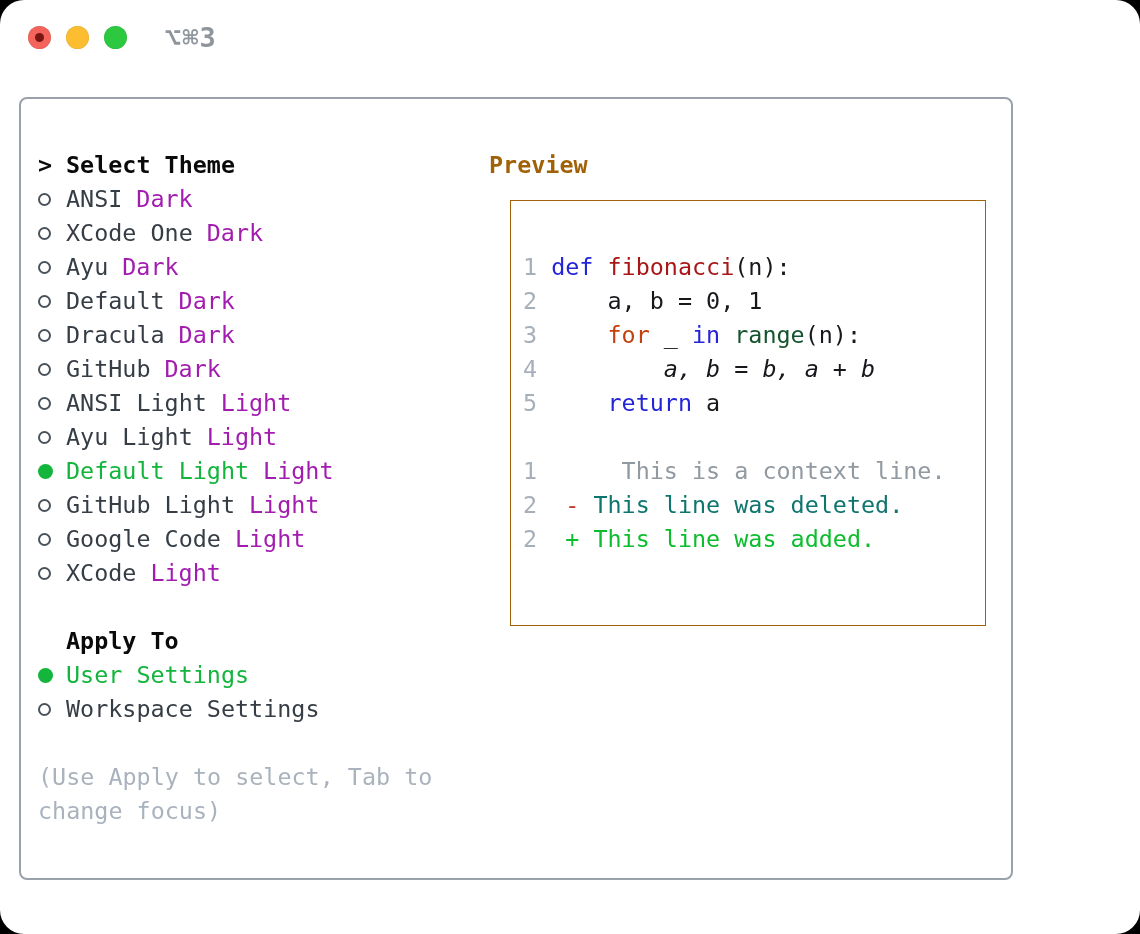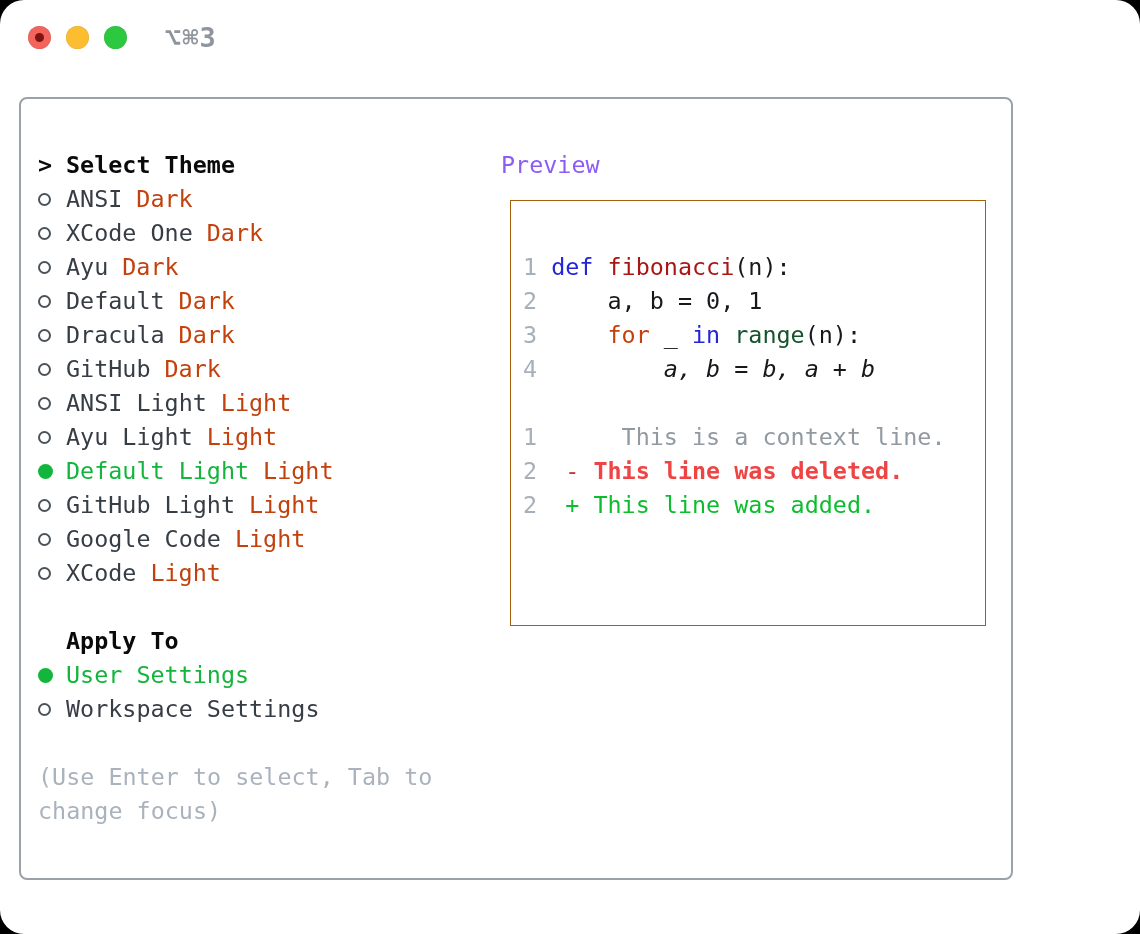--- a/index.html
+++ b/index.html
@@ -23,28 +23,28 @@
             border:2px solid #99a2ab;border-radius:8px;background:#fff;box-sizing:border-box}
 
   
   .left-col{position:absolute;left:17px;top:49px}
   .row{display:flex;align-items:center;height:34px;font-size:23.4px;color:#363d45}
   .bcell{width:28px;flex:none;display:flex;align-items:center}
   .prompt,.sec-title{font-weight:bold;color:#0a0a0a}
   .circle{width:13px;height:13px;border:2px solid #4a525b;border-radius:50%;box-sizing:border-box}
   .circle.filled{width:15px;height:15px;background:var(--green);border:none}
   .iname{white-space:pre}
-  .itag{color:#c2410c;margin-left:14px;white-space:pre}
+  .itag{color:#a21caf;margin-left:14px;white-space:pre}
   .row.selected .iname{color:var(--green)}
   .apply{margin-top:34px}
   .hint{margin-top:34px;width:424px;font-size:23.4px;line-height:34px;color:#a9b2bd}
 
   
-  .preview-title{position:absolute;left:480px;top:49px;height:34px;line-height:34px;
-                 font-size:23.4px;font-weight:normal;color:#8b5cf6}
+  .preview-title{position:absolute;left:468px;top:49px;height:34px;line-height:34px;
+                 font-size:23.4px;font-weight:bold;color:#a16207}
   .preview-box{position:absolute;left:489px;top:101px;width:476px;height:426px;
                border:1px solid #a16207;box-sizing:border-box;background:#fff;
                padding:49px 0 0 12px;overflow:hidden}
   .pline{height:34px;line-height:34px;font-size:23.4px;white-space:pre}
   .pline .ln{color:#a6b0ba}
 </style>
 </head>
 <body>
 
 <div class="screen">
@@ -167,29 +167,30 @@
             </div>
             <div class="row">
               <span class="bcell">
                 <span class="circle"></span>
               </span>
               <span class="iname">Workspace Settings</span>
             </div>
           </div>
       </div>
 
-      <div class="hint">(Use Enter to select, Tab to change focus)</div>
+      <div class="hint">(Use Apply to select, Tab to change focus)</div>
     </div>
 
     <div class="preview-title">Preview</div>
     <div class="preview-box" id="preview-box">
         <div class="pline"><span class="ln">1 </span><span style="color: rgb(37, 37, 216);">def </span><span style="color: rgb(168, 22, 22);">fibonacci</span><span style="color: rgb(23, 24, 28);">(n):</span></div>
         <div class="pline"><span class="ln">2 </span><span style="color: rgb(23, 24, 28);">    a, b = 0, 1</span></div>
         <div class="pline"><span class="ln">3 </span><span style="color: rgb(23, 24, 28);">    </span><span style="color: #c2410c;">for</span><span style="color: rgb(23, 24, 28);"> _ </span><span style="color: rgb(37, 37, 216);">in</span><span style="color: rgb(23, 24, 28);"> </span><span style="color: #14532d;">range</span><span style="color: rgb(23, 24, 28);">(n):</span></div>
         <div class="pline"><span class="ln">4 </span><span style="color: rgb(23, 24, 28); font-style: italic;">        a, b = b, a + b</span></div>
+        <div class="pline"><span class="ln">5 </span><span style="color: rgb(23, 24, 28);">    </span><span style="color: rgb(37, 37, 216);">return</span><span style="color: rgb(23, 24, 28);"> a</span></div>
         <div class="pline"><span class="ln">  </span></div>
         <div class="pline"><span class="ln">1 </span><span style="color: rgb(145, 153, 161);">     This is a context line.</span></div>
-        <div class="pline"><span class="ln">2 </span><span style="color: rgb(194, 57, 42);"> - </span><span style="color: #ef4444; font-weight: bold;">This line was deleted.</span></div>
+        <div class="pline"><span class="ln">2 </span><span style="color: rgb(194, 57, 42);"> - </span><span style="color: #0f766e;">This line was deleted.</span></div>
         <div class="pline"><span class="ln">2 </span><span style="color: rgb(12, 189, 45);"> + </span><span style="color: rgb(12, 189, 45);">This line was added.</span></div>
       </div>
 
   </div>
 </div>
 
 </body></html>

